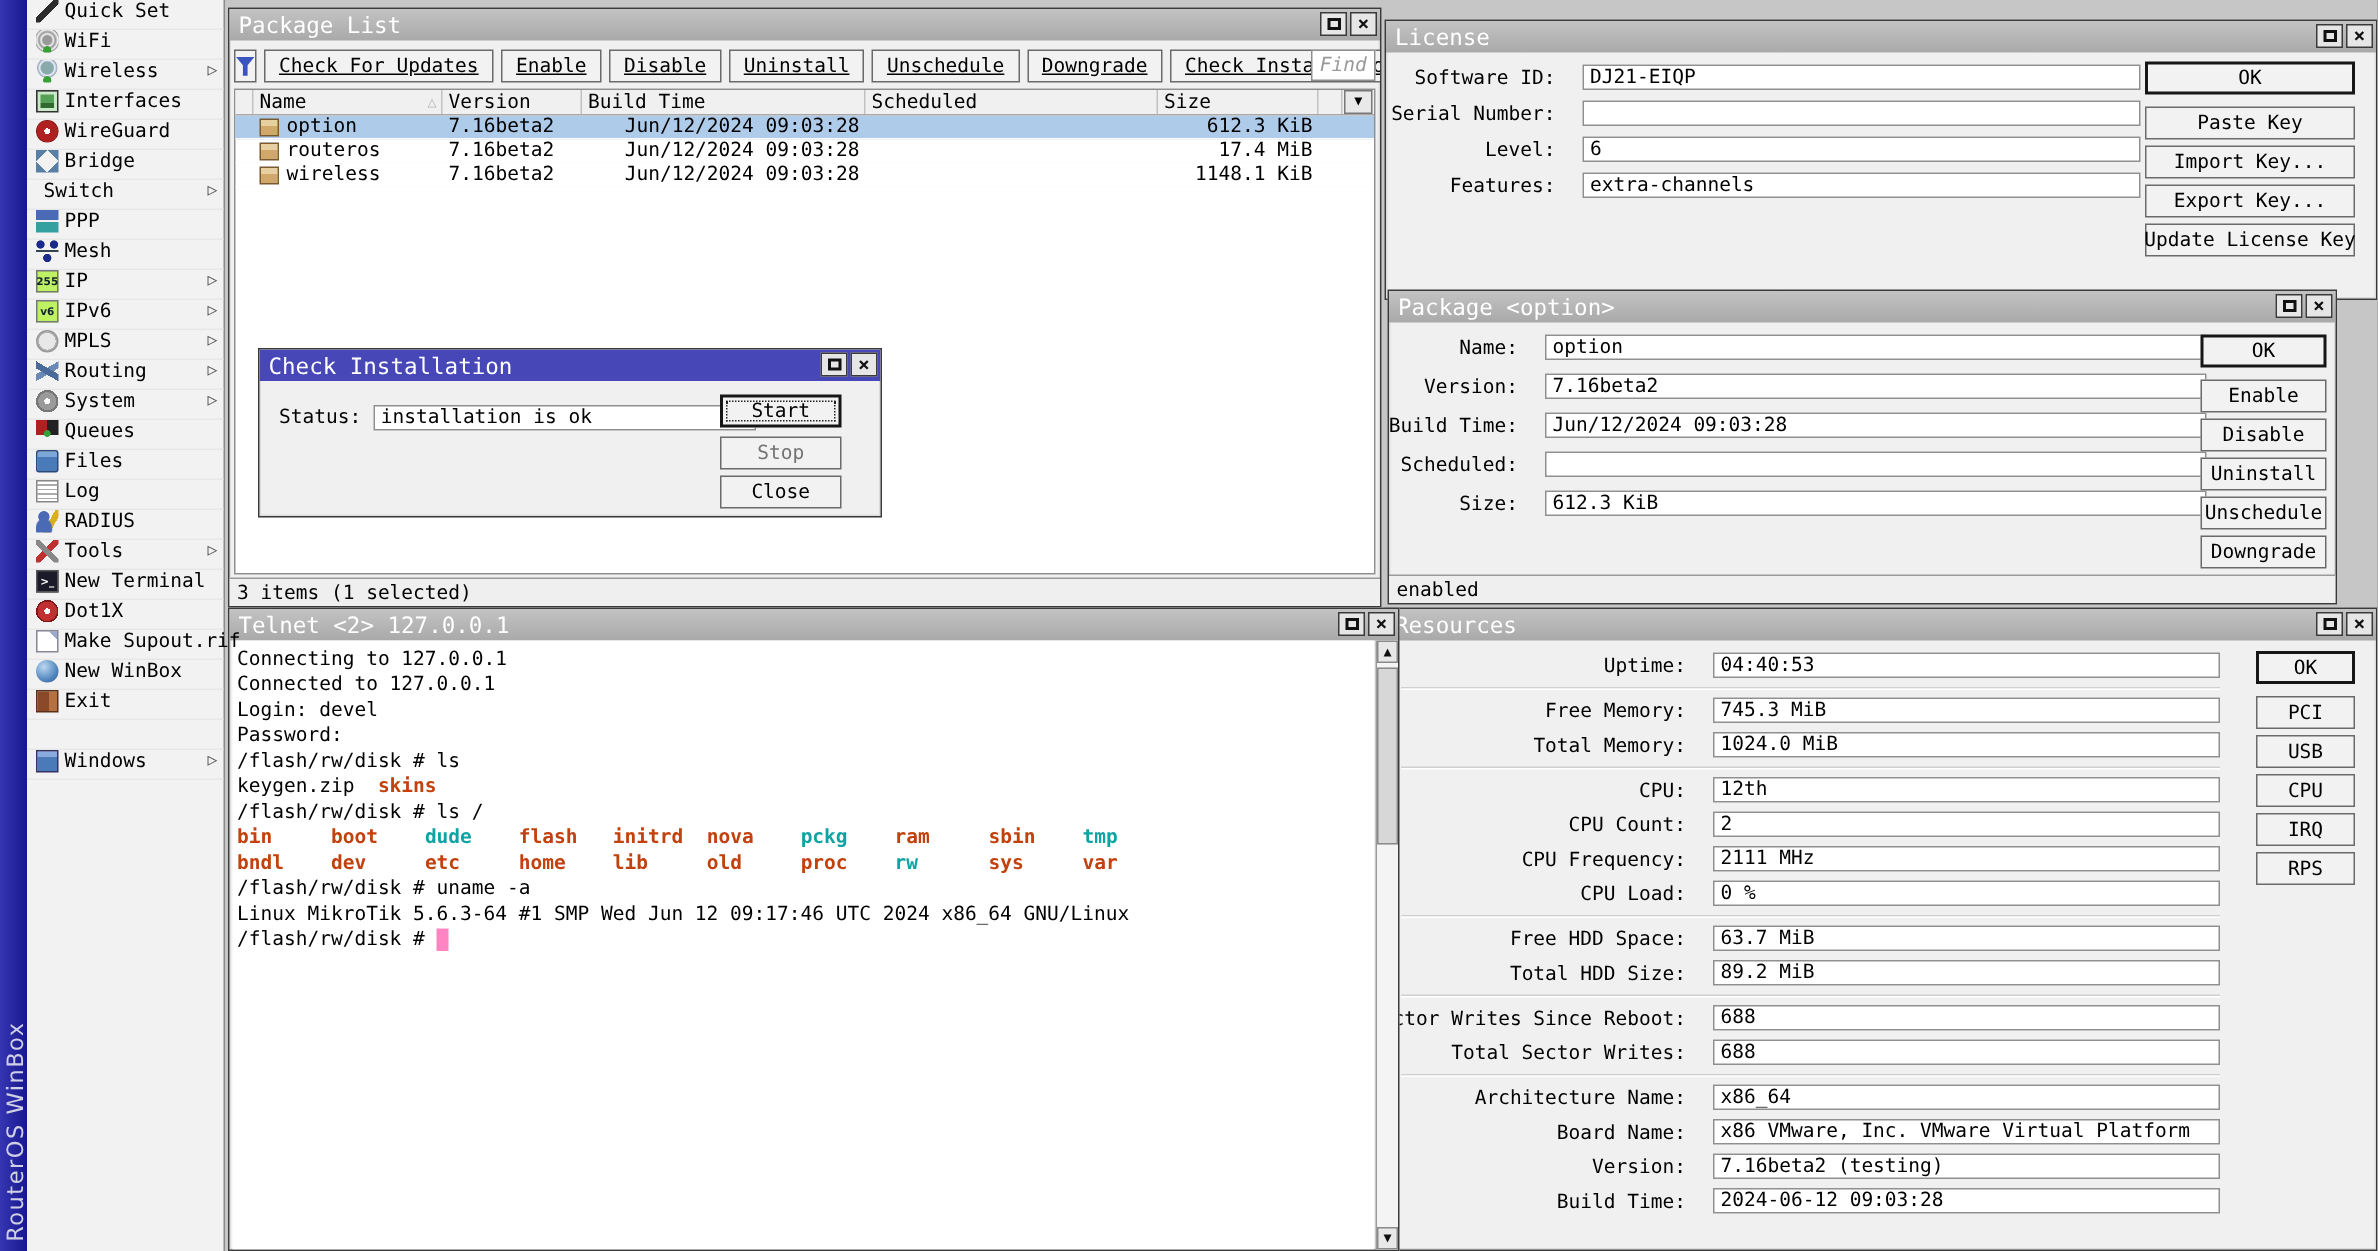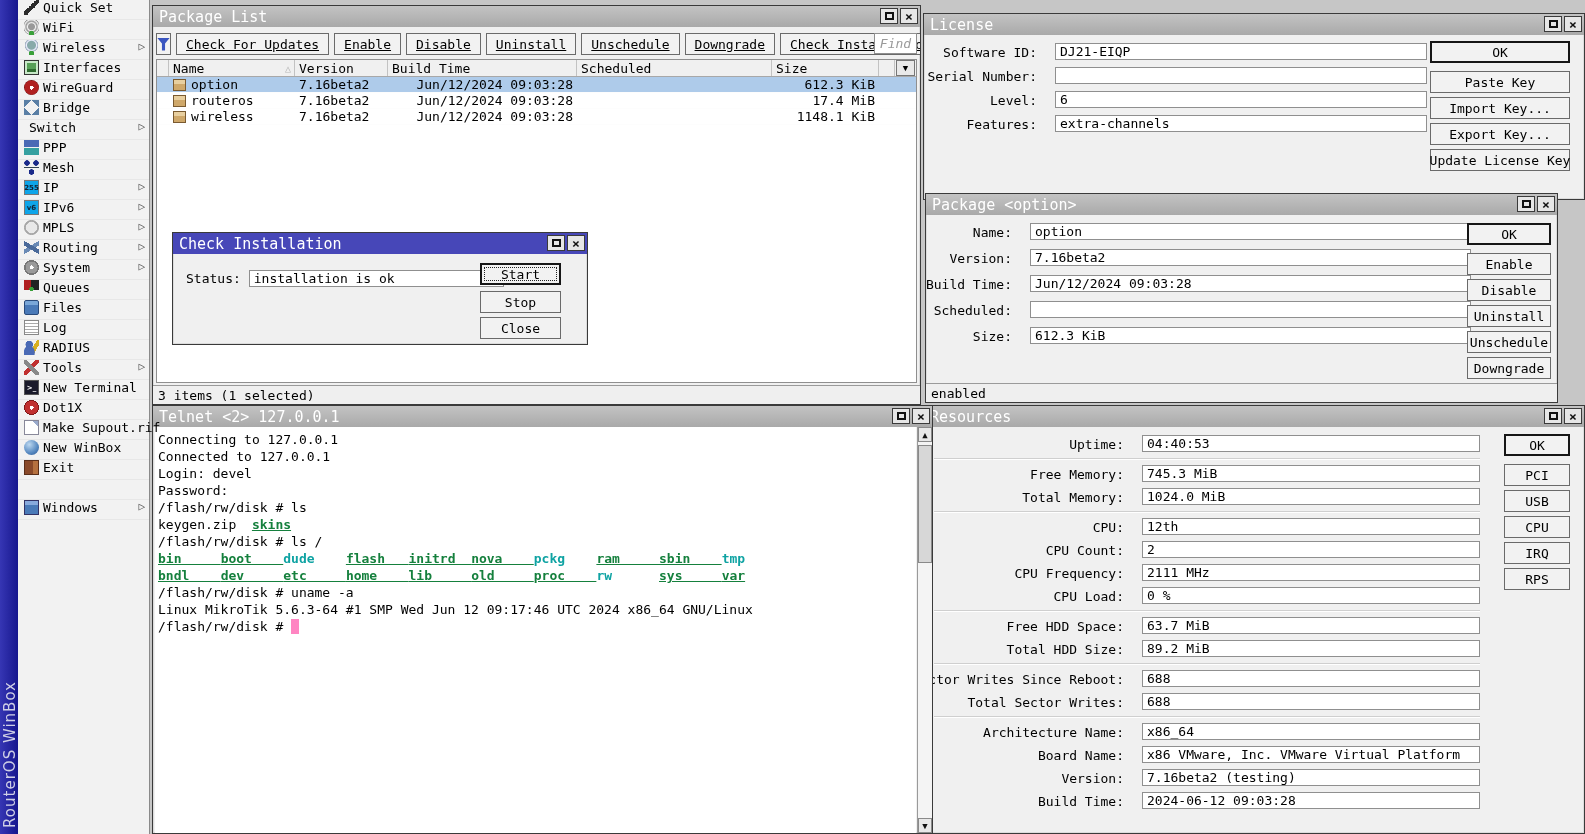--- a/index.html
+++ b/index.html
@@ -32,21 +32,21 @@
   .ic-interfaces{background:linear-gradient(#57a057 0 60%,#2f6b2f 60%);border:1px solid #333;
            box-shadow:inset 0 0 0 2px #c8e8c8;}
   .ic-wireguard{background:radial-gradient(circle,#fff 0 2px,#b02020 2px 7px,#801010 7px);border-radius:50%;}
   .ic-bridge{background:linear-gradient(45deg,#5a7fa5 25%,transparent 25% 75%,#5a7fa5 75%),
            linear-gradient(-45deg,#5a7fa5 25%,transparent 25% 75%,#5a7fa5 75%);}
   .ic-ppp{background:linear-gradient(#4a6ab5 0 45%,#f2f2f2 45% 55%,#35a0a0 55%);}
   .ic-mesh{background:radial-gradient(circle at 20% 20%,#1a2a8a 0 2.5px,transparent 3px),
            radial-gradient(circle at 80% 20%,#1a2a8a 0 2.5px,transparent 3px),
            radial-gradient(circle at 50% 80%,#1a2a8a 0 2.5px,transparent 3px),
            linear-gradient(transparent 45%,#345 45% 55%,transparent 55%);}
-  .ic-ip,.ic-ipv6{background:#0ea5e9;border:1px solid #777;}
+  .ic-ip,.ic-ipv6{background:#bef264;border:1px solid #777;}
   .ic-mpls{background:radial-gradient(circle,#e8e8e8 60%,#b0b0b0 61%);border-radius:50%;border:1px solid #999;}
   .ic-routing{background:linear-gradient(30deg,transparent 40%,#4a6a9a 40% 60%,transparent 60%),
            linear-gradient(150deg,transparent 40%,#6a8ab5 40% 60%,transparent 60%);}
   .ic-system{background:radial-gradient(circle,#fff 0 2px,#9a9a9a 2px 6px,#777 6px 7.5px,transparent 7.5px);}
   .ic-queues{background:radial-gradient(circle at 50% 60%,#39a039 0 2px,transparent 2.5px),
            conic-gradient(from -90deg at 50% 65%,#b02020 0 25%,#222 25% 50%,transparent 50%);}
   .ic-files{background:linear-gradient(#7aa7d8 0 30%,#4a7ab8 30%);border:1px solid #2a4a7a;border-radius:2px;}
   .ic-log{background:repeating-linear-gradient(#fff 0 2px,#aaa 2px 3px);border:1px solid #888;}
   .ic-radius{background:radial-gradient(circle at 35% 30%,#4a6ab5 0 3.5px,transparent 4px),
            radial-gradient(ellipse at 35% 85%,#4a6ab5 0 5px,transparent 6px),
@@ -69,21 +69,21 @@
   .ttext{font-size:15px;white-space:nowrap;}
   .tbtns{position:absolute;right:2px;top:2px;display:flex;gap:2px;}
   .tbtn{width:18px;height:16px;background:#e6e6e6;border:1px solid #3a3a3a;display:flex;
         align-items:center;justify-content:center;color:#111;font-size:13px;font-weight:bold;line-height:1;}
   .maxbox{width:9px;height:8px;border:2px solid #111;display:block;}
 
   .btn{height:22px;background:#f2f2f2;border:1px solid #6a6a6a;
        font:13px "DejaVu Sans Mono",monospace;display:flex;align-items:center;justify-content:center;
        white-space:nowrap;padding:0 9px;color:#000;}
   .btn.default{border:2px solid #161616;}
-  .btn.disabled{color:#000000;}
+  .btn.disabled{color:#737373;}
   .btn.focused{outline:1px dotted #222;outline-offset:-5px;}
   .btncol{position:absolute;display:flex;flex-direction:column;}
   .btncol .btn{width:100%;}
   .btncol .btn + .btn{margin-top:4px;}
   .btncol .btn:nth-child(2){margin-top:8px;}
 
   .field{background:#fff;border:1px solid #8f8f8f;height:17px;font-size:13px;display:flex;
          align-items:center;padding:0 4px;white-space:nowrap;overflow:hidden;}
   .frow{display:flex;align-items:flex-end;height:17px;margin-bottom:7px;gap:12px;}
   .flabel{white-space:nowrap;justify-content:flex-end;display:flex;flex:none;padding-right:6px;}
@@ -118,21 +118,21 @@
   #check-row{position:absolute;left:13px;top:37px;display:flex;align-items:center;}
   #check-field{width:255px;margin-left:8px;}
   #check-buttons{right:26px;top:30px;width:81px;}
   #check-buttons .btn + .btn{margin-top:4px;}
   #check-buttons .btn:nth-child(2){margin-top:6px;}
 
   
   #win-telnet{left:152px;top:405px;width:781px;height:429px;z-index:3;}
   #telnet-body{position:absolute;left:2px;top:21px;right:16px;bottom:0;background:#fff;
          font:13px/17px "DejaVu Sans Mono",monospace;white-space:pre;padding:4px 0 0 3px;overflow:hidden;}
-  .c-k{color:#000;} .c-b{color:#15803d;font-weight:bold;text-decoration:underline;} .c-t{color:#0fa3a3;font-weight:bold;}
+  .c-k{color:#000;} .c-b{color:#c2410c;font-weight:bold;} .c-t{color:#0fa3a3;font-weight:bold;}
   .cursor{display:inline-block;width:8px;height:15px;background:#ff85c2;vertical-align:text-bottom;}
   .vscroll{position:absolute;right:0;top:21px;bottom:0;width:15px;background:#f4f4f4;border-left:1px solid #9a9a9a;}
   .sarrow{position:absolute;left:0;width:14px;height:15px;background:#e8e8e8;border:1px solid #8a8a8a;
          display:flex;align-items:center;justify-content:center;font-size:9px;color:#111;}
   .sarrow.up{top:0;} .sarrow.down{bottom:0;}
   .sthumb{position:absolute;left:0;top:18px;width:14px;height:118px;background:#d7d7d7;border:1px solid #8a8a8a;}
 
   
   #win-license{left:923px;top:13px;width:662px;height:187px;z-index:1;}
   #license-fields{position:absolute;left:8px;top:29px;}

